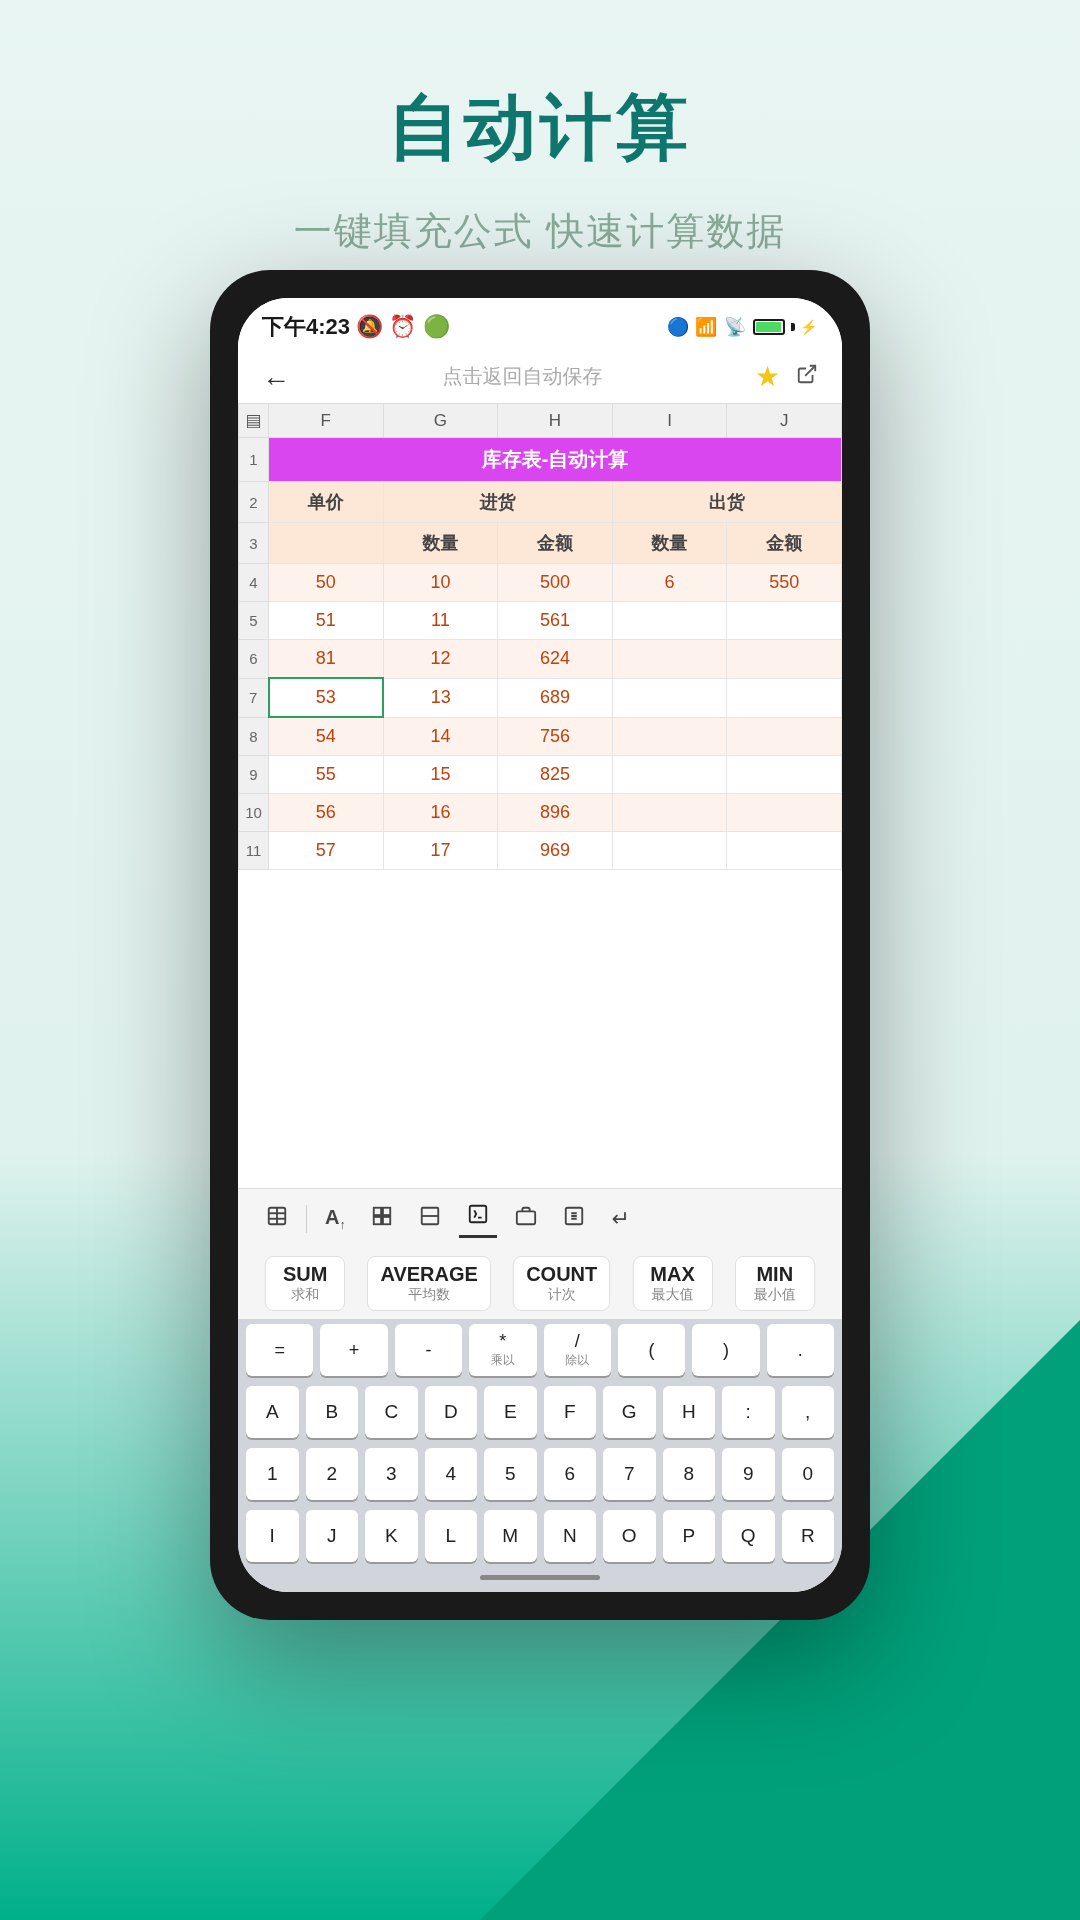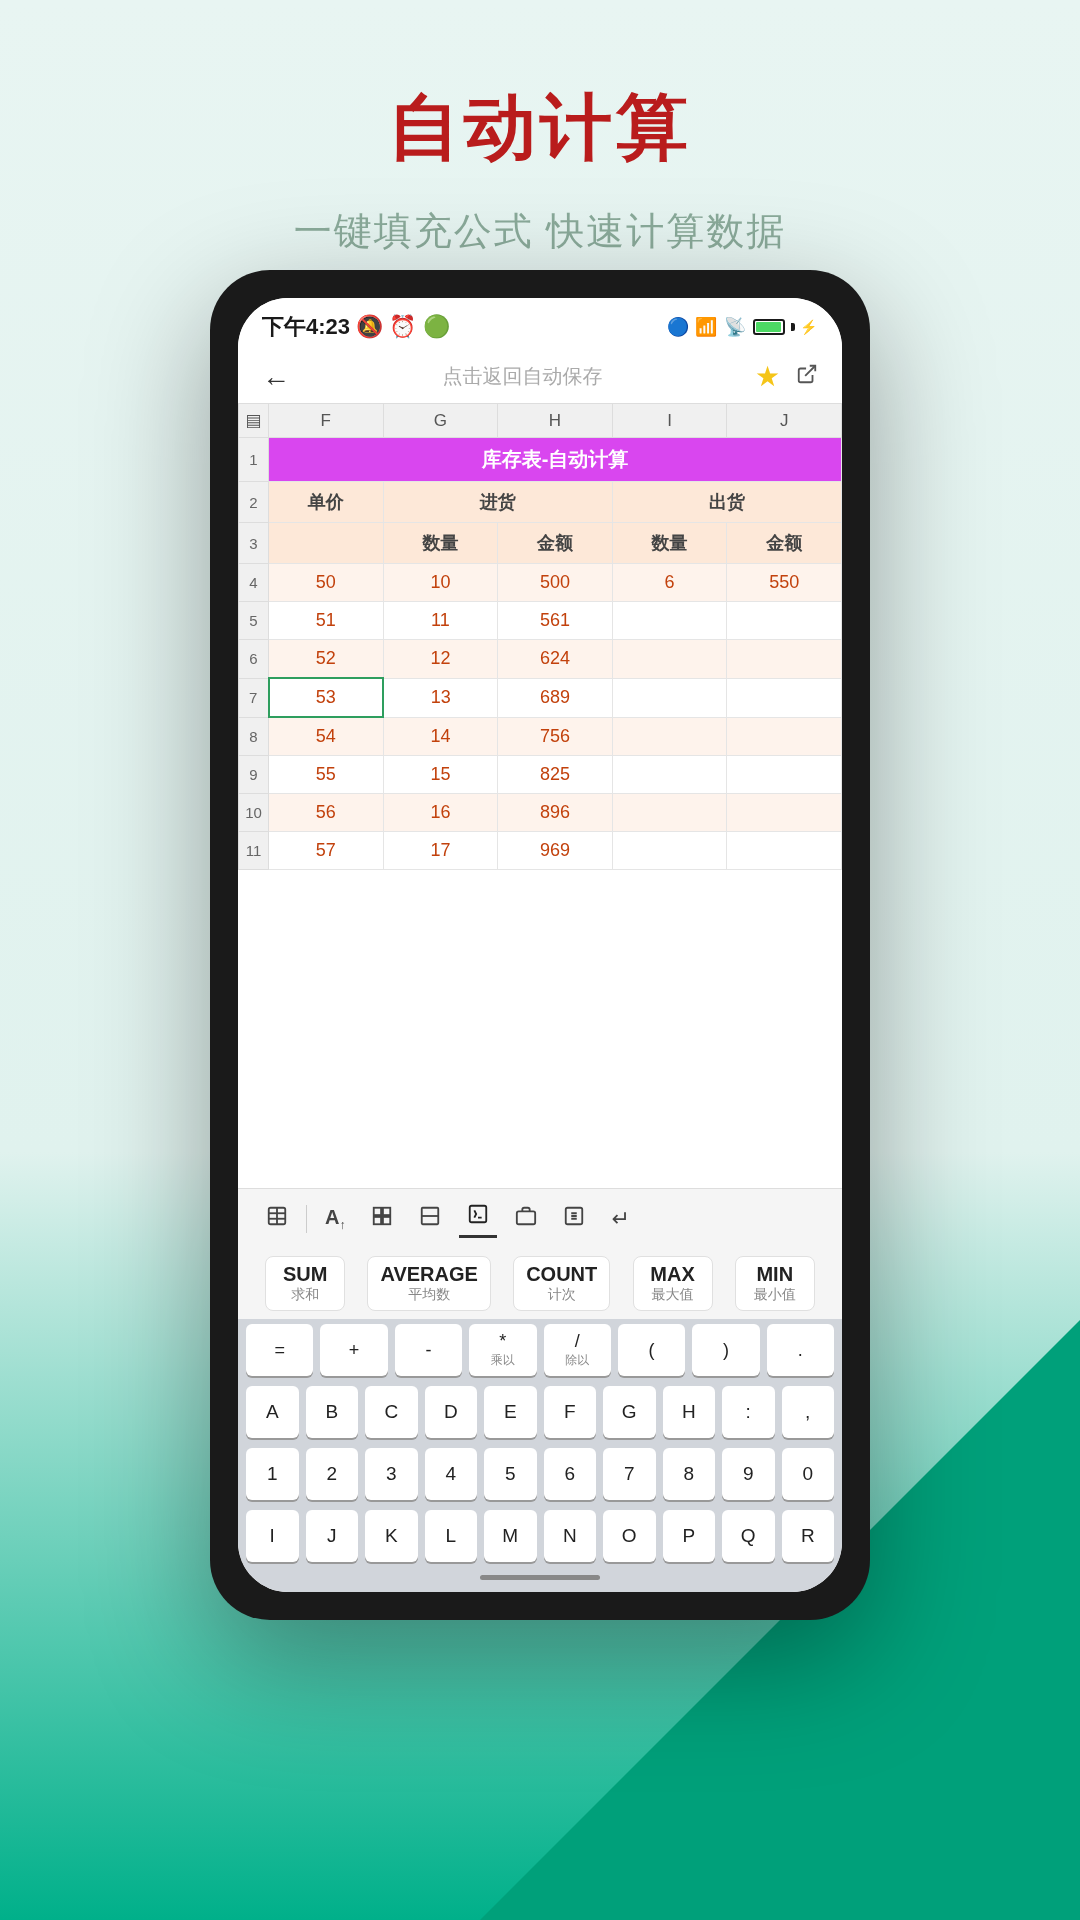--- a/index.html
+++ b/index.html
@@ -23,21 +23,21 @@
       border-style: solid;
       border-width: 0 0 600px 600px;
       border-color: transparent transparent #00a07a transparent;
       z-index: 0;
     }
 
     .page-title {
       text-align: center;
       font-size: 72px;
       font-weight: 700;
-      color: #b91c1c;
+      color: #0f766e;
       padding-top: 80px;
       letter-spacing: 4px;
     }
 
     .page-subtitle {
       text-align: center;
       font-size: 38px;
       color: #8aaa9a;
       margin-top: 30px;
       letter-spacing: 2px;
@@ -473,21 +473,21 @@
           <tr>
             <td class="row-num">5</td>
             <td>51</td>
             <td>11</td>
             <td>561</td>
             <td></td>
             <td></td>
           </tr>
           <tr class="data-row-orange">
             <td class="row-num">6</td>
-            <td>52</td>
+            <td>81</td>
             <td>12</td>
             <td>624</td>
             <td></td>
             <td></td>
           </tr>
 
           <tr>
             <td class="row-num">7</td>
             <td class="selected-cell">53</td>
             <td style="position:relative;">13</td>

